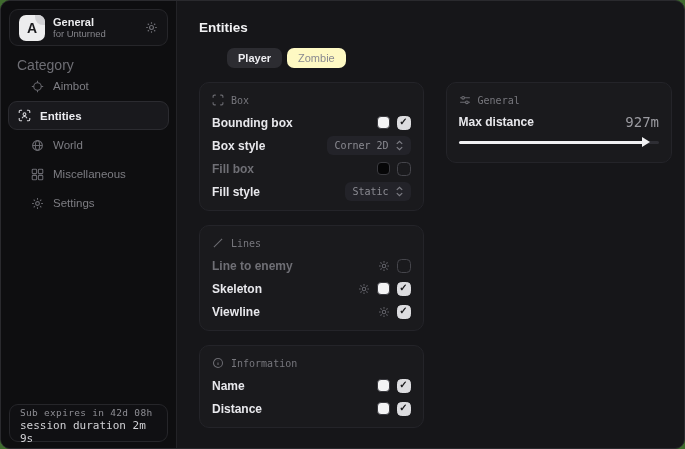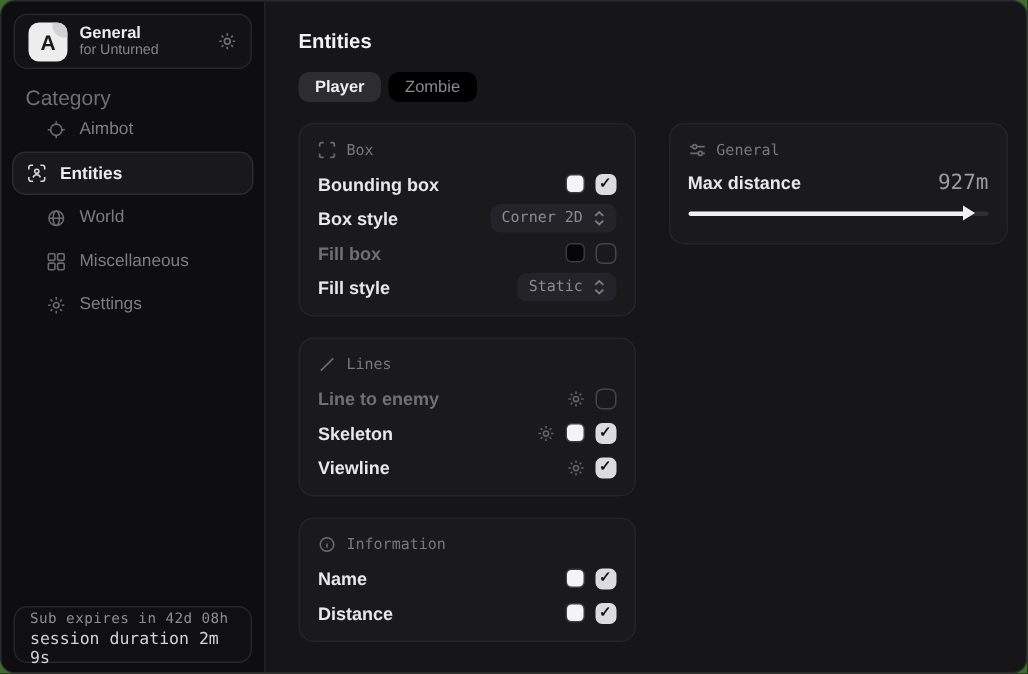--- a/index.html
+++ b/index.html
@@ -56,24 +56,24 @@
   .side-footer {
     position:absolute; left:8px; right:8px; bottom:6px; height:38px;
     border:1px solid #26262a; border-radius:9px; background:#101013;
     padding:5px 10px 0; display:flex; flex-direction:column; justify-content:center; gap:1px;
   }
   .sf1 { font-family:"DejaVu Sans Mono", monospace; font-size:9.5px; color:#8d8d93; letter-spacing:.3px; }
   .sf2 { font-family:"DejaVu Sans Mono", monospace; font-size:11px; color:#d2d2d6; font-weight:normal; }
   
   .main { position:absolute; left:177px; right:0; top:0; bottom:0; padding:19px 12px 0 21px; }
   .page-title { font-size:13.5px; font-weight:bold; color:#f2f2f4; }
-  .tabs { display:flex; gap:5px; margin-top:13px; }
+  .tabs { display:flex; gap:5px; margin-top:13px;margin-left:28px; }
   .tab {
     padding:4px 11px; border-radius:7px; font-size:11px; color:#8a8a90;
-    background:#000000; cursor:default;
+    background:#fef9c3; cursor:default;
   }
   .tab.active { background:#2c2c31; color:#ededf1; font-weight:bold; }
   .cols { display:flex; gap:22px; margin-top:14px; align-items:flex-start; }
   .col-l { width:238px; display:flex; flex-direction:column; gap:14px; }
   .col-r { width:240px; }
   .card {
     background:#1a1a1d; border:1px solid #242429; border-radius:10px;
     padding:9px 12px 7px;
   }
   .sec-head {

